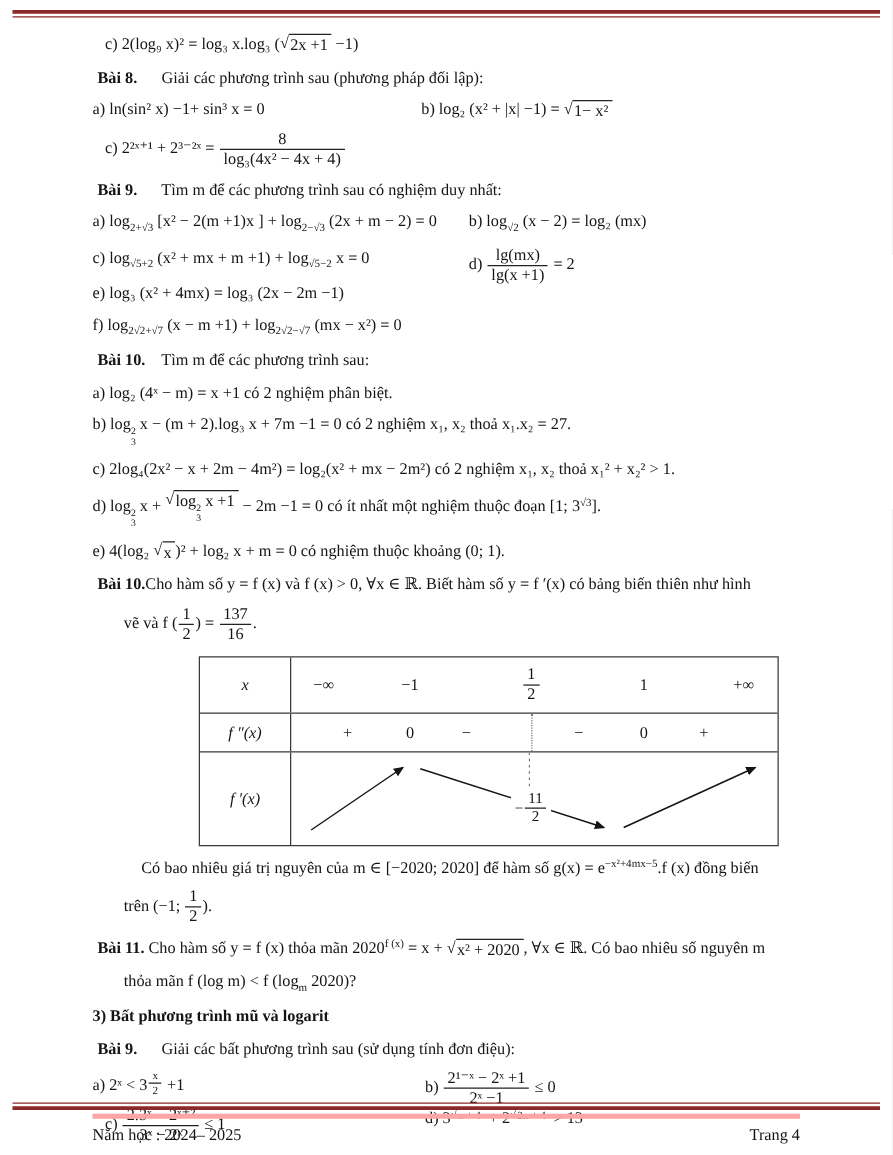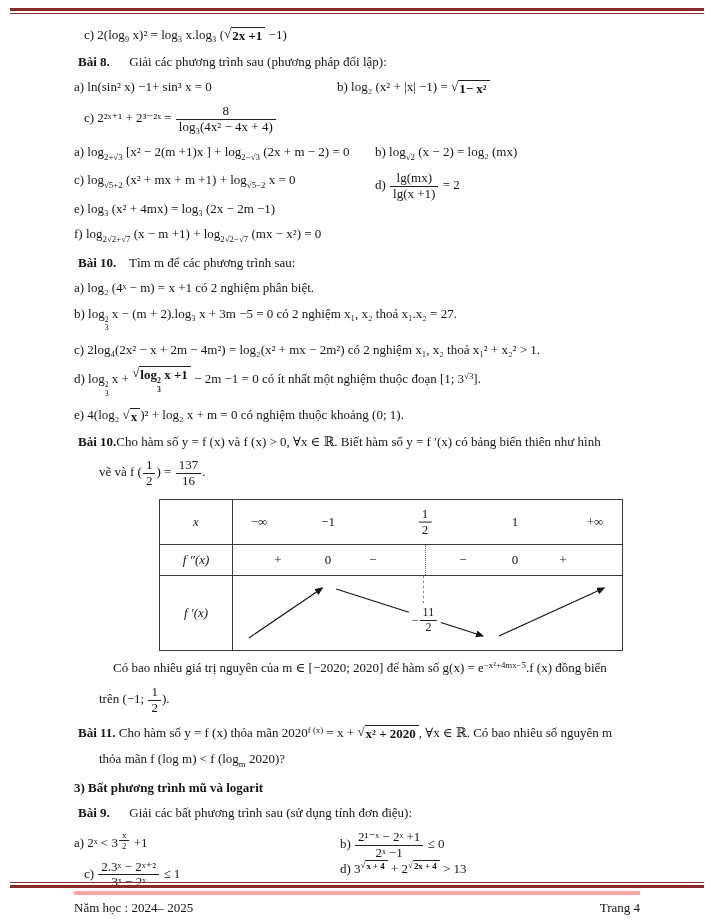--- a/index.html
+++ b/index.html
@@ -25,21 +25,21 @@
   .c2{position:absolute;top:0;}
   .sg-b{font-weight:bold;}
   .sg-i{}
   .sub{font-size:0.68em;vertical-align:-0.4em;}
   .sup{font-size:0.68em;vertical-align:0.5em;}
   .frac{display:inline-flex;flex-direction:column;vertical-align:middle;text-align:center;line-height:1.15;padding:0 1px;}
   .frac .num{display:block;border-bottom:1px solid #222;padding:0 3px;}
   .frac .den{display:block;padding:0 3px;}
   .sqrt{display:inline-flex;align-items:flex-start;vertical-align:middle;line-height:1.25;}
   .rsym{line-height:1.15;}
-  .rbody{border-top:1px solid #222;padding:0 3px 0 1px;line-height:1.25;font-weight:bold;}
+  .rbody{border-top:1px solid #222;padding:0 3px 0 1px;line-height:1.25;}
   .ss{display:inline-flex;flex-direction:column;font-size:0.6em;line-height:1.1;vertical-align:-0.5em;text-align:center;}
 
   
   .vtable{margin:10px 0 6px 85px;width:464px;border:1px solid #3a3a3a;box-sizing:border-box;}
   .vrow{display:flex;position:relative;}
   .vrow + .vrow{border-top:1px solid #3a3a3a;}
   .vlabel{width:72px;min-width:72px;border-right:1px solid #3a3a3a;display:flex;align-items:center;justify-content:center;font-style:italic;}
   .vcell{position:relative;flex:1;}
   .row-x .vcell{height:44px;}
   .row-f2 .vcell{height:30px;}
@@ -70,27 +70,28 @@
 
   <div class="rule-top"></div>
 
   <div class="content">
 
     <div id="lines-top">
         <div class="cline"><span class="c1" style="margin-left: 10px;"><span class="sg-t">c) 2(log₉ x)² = log₃ x.log₃ (</span><span class="sqrt"><span class="rsym">√</span><span class="rbody">2x +1</span></span><span class="sg-t"> −1)</span></span></div>
         <div class="cline"><span class="c1" style="margin-left: 4px;"><span class="sg-b">Bài 8.</span><span class="sg-t">      Giải các phương trình sau (</span><span class="sg-i">phương pháp đối lập</span><span class="sg-t">):</span></span></div>
         <div class="cline"><span class="c1"><span class="sg-t">a) ln(sin² x) −1+ sin³ x = 0</span></span><span class="c2" style="left: 263px;"><span class="sg-t">b) log₂ (x² + |x| −1) = </span><span class="sqrt"><span class="rsym">√</span><span class="rbody">1− x²</span></span></span></div>
         <div class="cline"><span class="c1" style="margin-left: 10px;"><span class="sg-t">c) 2²ˣ⁺¹ + 2³⁻²ˣ = </span><span class="frac"><span class="num">8</span><span class="den">log₃(4x² − 4x + 4)</span></span></span></div>
+        <div class="cline"><span class="c1" style="margin-left: 4px;"><span class="sg-b">Bài 9.</span><span class="sg-t">      Tìm </span><span class="sg-i">m</span><span class="sg-t"> để các phương trình sau có nghiệm duy nhất:</span></span></div>
         <div class="cline"><span class="c1"><span class="sg-t">a) log</span><span class="sub">2+√3</span><span class="sg-t"> [x² − 2(m +1)x ] + log</span><span class="sub">2−√3</span><span class="sg-t"> (2x + m − 2) = 0</span></span><span class="c2" style="left: 301px;"><span class="sg-t">b) log</span><span class="sub">√2</span><span class="sg-t"> (x − 2) = log₂ (mx)</span></span></div>
         <div class="cline"><span class="c1"><span class="sg-t">c) log</span><span class="sub">√5+2</span><span class="sg-t"> (x² + mx + m +1) + log</span><span class="sub">√5−2</span><span class="sg-t"> x = 0</span></span><span class="c2" style="left: 301px;"><span class="sg-t">d) </span><span class="frac"><span class="num">lg(mx)</span><span class="den">lg(x +1)</span></span><span class="sg-t"> = 2</span></span></div>
         <div class="cline"><span class="c1"><span class="sg-t">e) log₃ (x² + 4mx) = log₃ (2x − 2m −1)</span></span></div>
         <div class="cline"><span class="c1"><span class="sg-t">f) log</span><span class="sub">2√2+√7</span><span class="sg-t"> (x − m +1) + log</span><span class="sub">2√2−√7</span><span class="sg-t"> (mx − x²) = 0</span></span></div>
         <div class="cline"><span class="c1" style="margin-left: 4px;"><span class="sg-b">Bài 10.</span><span class="sg-t">    Tìm </span><span class="sg-i">m</span><span class="sg-t"> để các phương trình sau:</span></span></div>
         <div class="cline"><span class="c1"><span class="sg-t">a) log₂ (4ˣ − m) = x +1 có 2 nghiệm phân biệt.</span></span></div>
-        <div class="cline"><span class="c1"><span class="sg-t">b) log</span><span class="ss"><span>2</span><span>3</span></span><span class="sg-t"> x − (m + 2).log₃ x + 3m −5 = 0 có 2 nghiệm x₁, x₂ thoả x₁.x₂ = 27.</span></span></div>
+        <div class="cline"><span class="c1"><span class="sg-t">b) log</span><span class="ss"><span>2</span><span>3</span></span><span class="sg-t"> x − (m + 2).log₃ x + 7m −1 = 0 có 2 nghiệm x₁, x₂ thoả x₁.x₂ = 27.</span></span></div>
         <div class="cline"><span class="c1"><span class="sg-t">c) 2log₄(2x² − x + 2m − 4m²) = log₂(x² + mx − 2m²) có 2 nghiệm x₁, x₂ thoả x₁² + x₂² &gt; 1.</span></span></div>
         <div class="cline"><span class="c1"><span class="sg-t">d) log</span><span class="ss"><span>2</span><span>3</span></span><span class="sg-t"> x + </span><span class="sqrt"><span class="rsym">√</span><span class="rbody"><span class="sg-t">log</span><span class="ss"><span>2</span><span>3</span></span><span class="sg-t"> x +1</span></span></span><span class="sg-t"> − 2m −1 = 0 có ít nhất một nghiệm thuộc đoạn [1; 3</span><span class="sup">√3</span><span class="sg-t">].</span></span></div>
         <div class="cline"><span class="c1"><span class="sg-t">e) 4(log₂ </span><span class="sqrt"><span class="rsym">√</span><span class="rbody">x</span></span><span class="sg-t">)² + log₂ x + m = 0 có nghiệm thuộc khoảng (0; 1).</span></span></div>
         <div class="cline"><span class="c1" style="margin-left: 4px;"><span class="sg-b">Bài 10.</span><span class="sg-t">Cho hàm số y = f (x) và f (x) &gt; 0, ∀x ∈ ℝ. Biết hàm số y = f ′(x) có bảng biến thiên như hình</span></span></div>
         <div class="cline"><span class="c1" style="margin-left: 25px;"><span class="sg-t">vẽ và f (</span><span class="frac"><span class="num">1</span><span class="den">2</span></span><span class="sg-t">) = </span><span class="frac"><span class="num">137</span><span class="den">16</span></span><span class="sg-t">.</span></span></div>
       </div>
 
     <div class="vtable">
       <div class="vrow row-x">
         <div class="vlabel">x</div>

